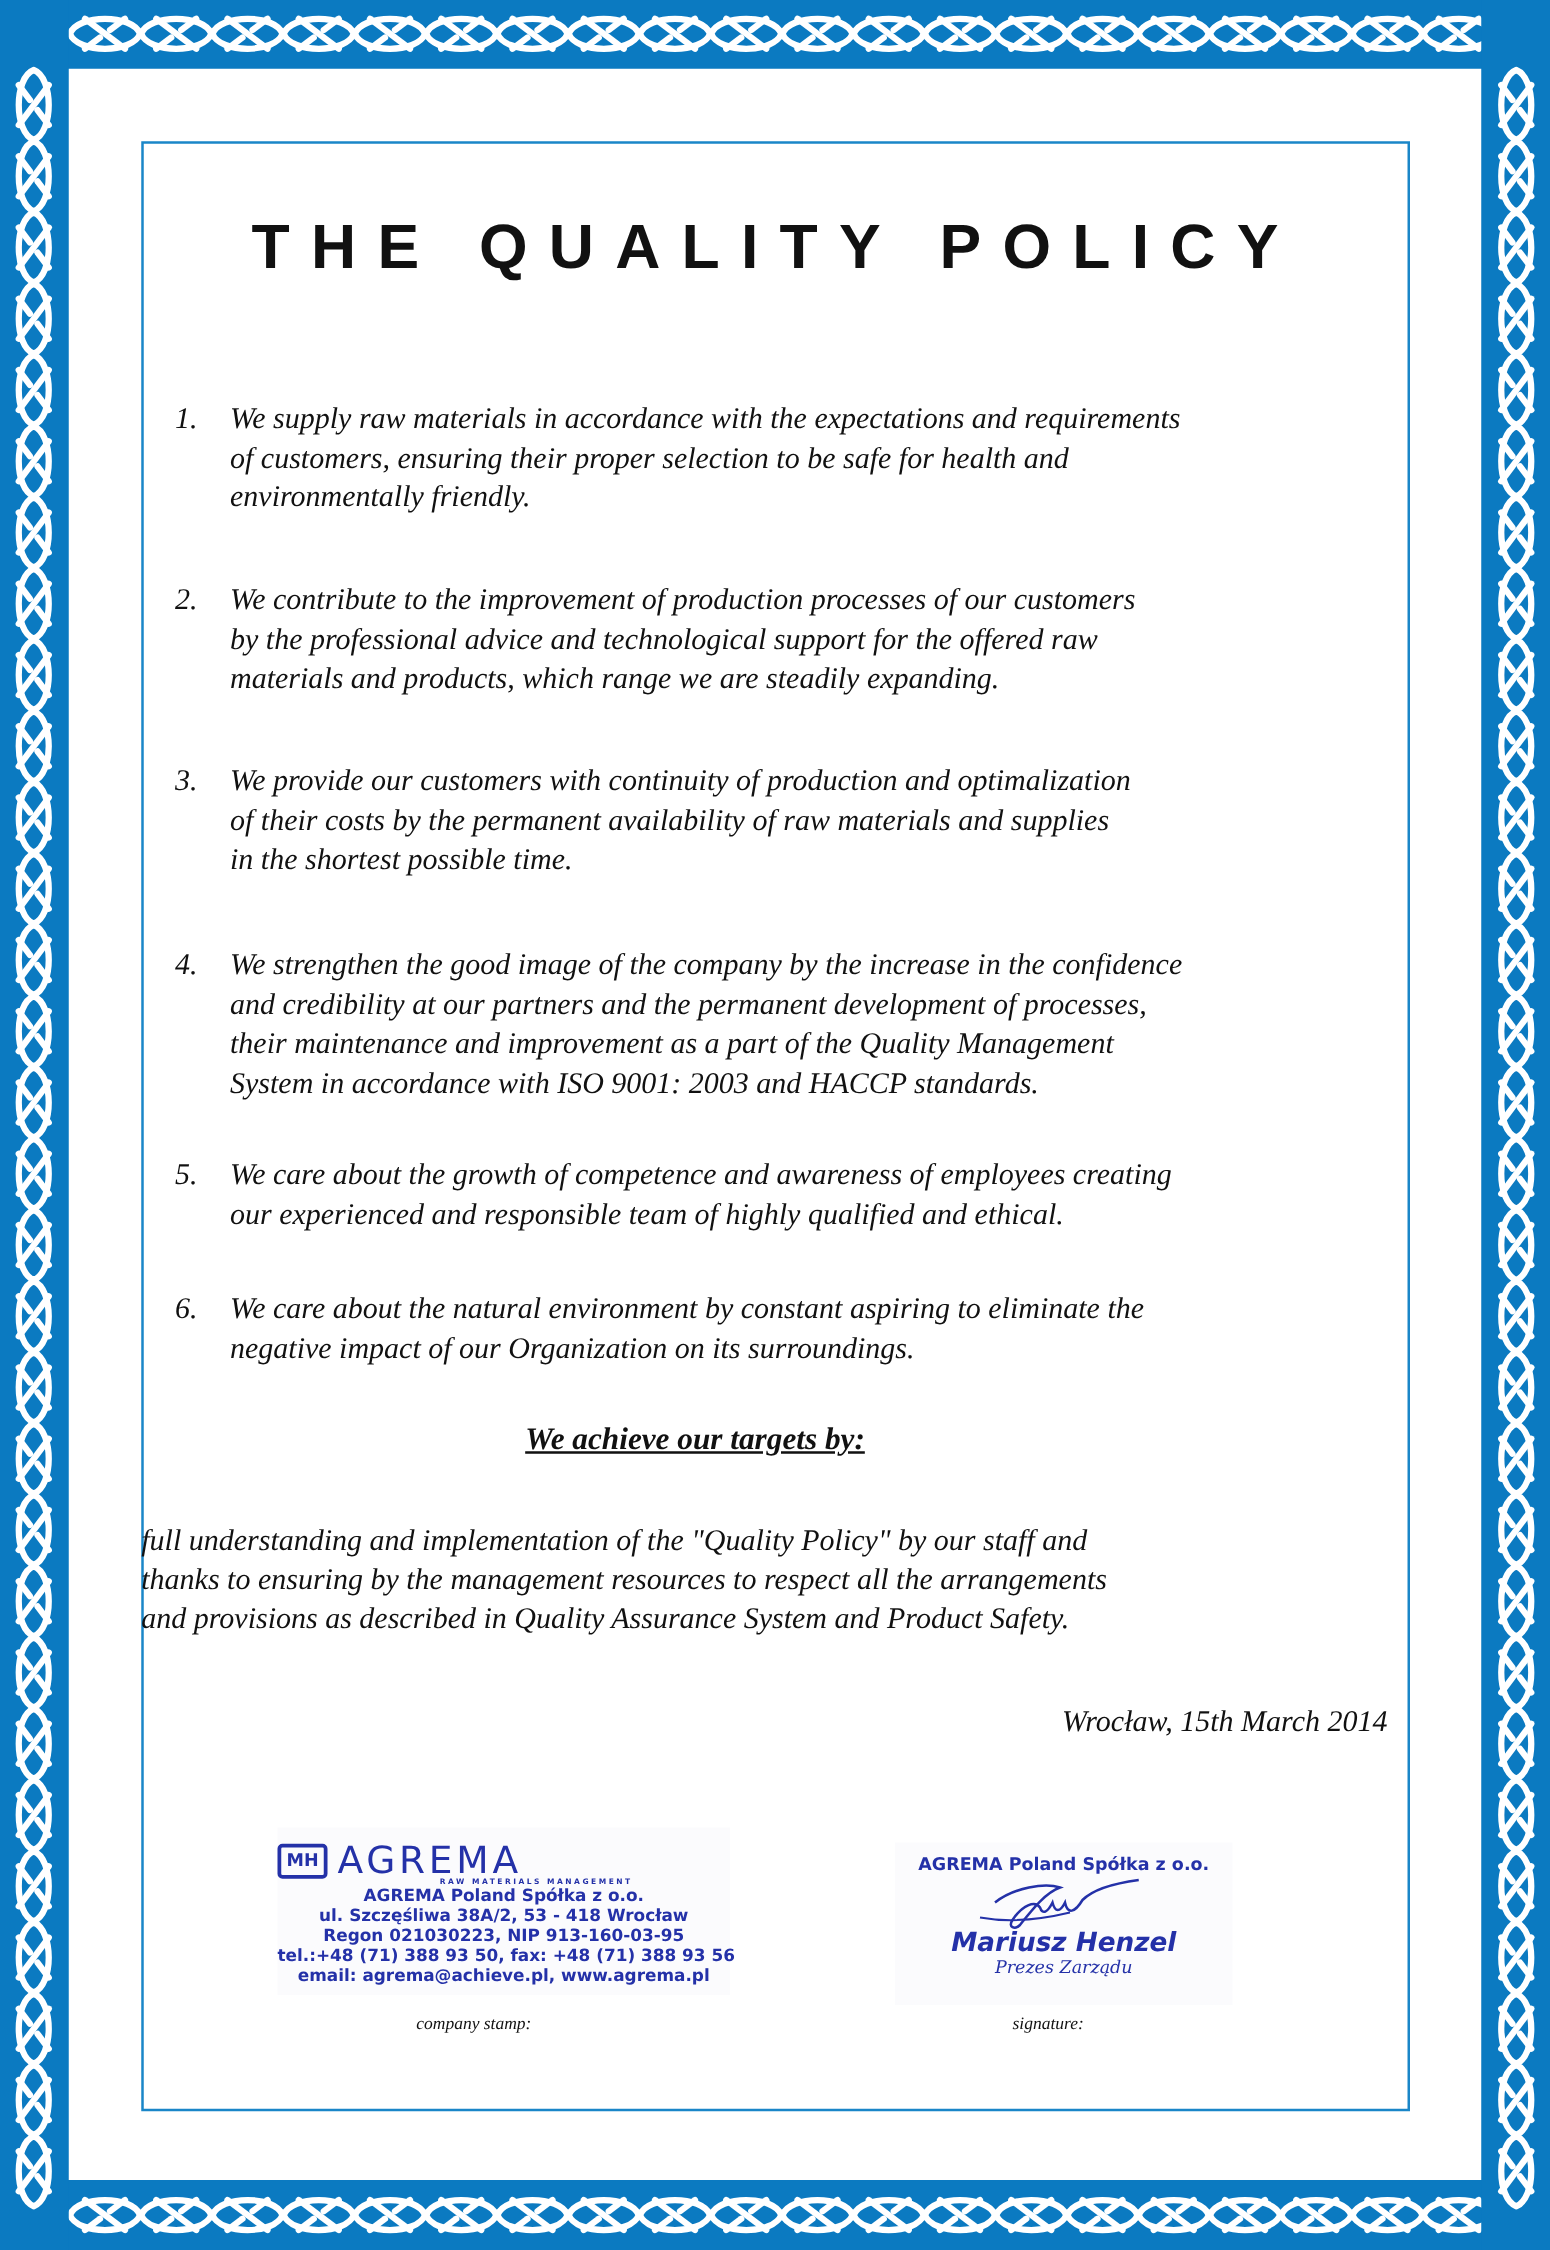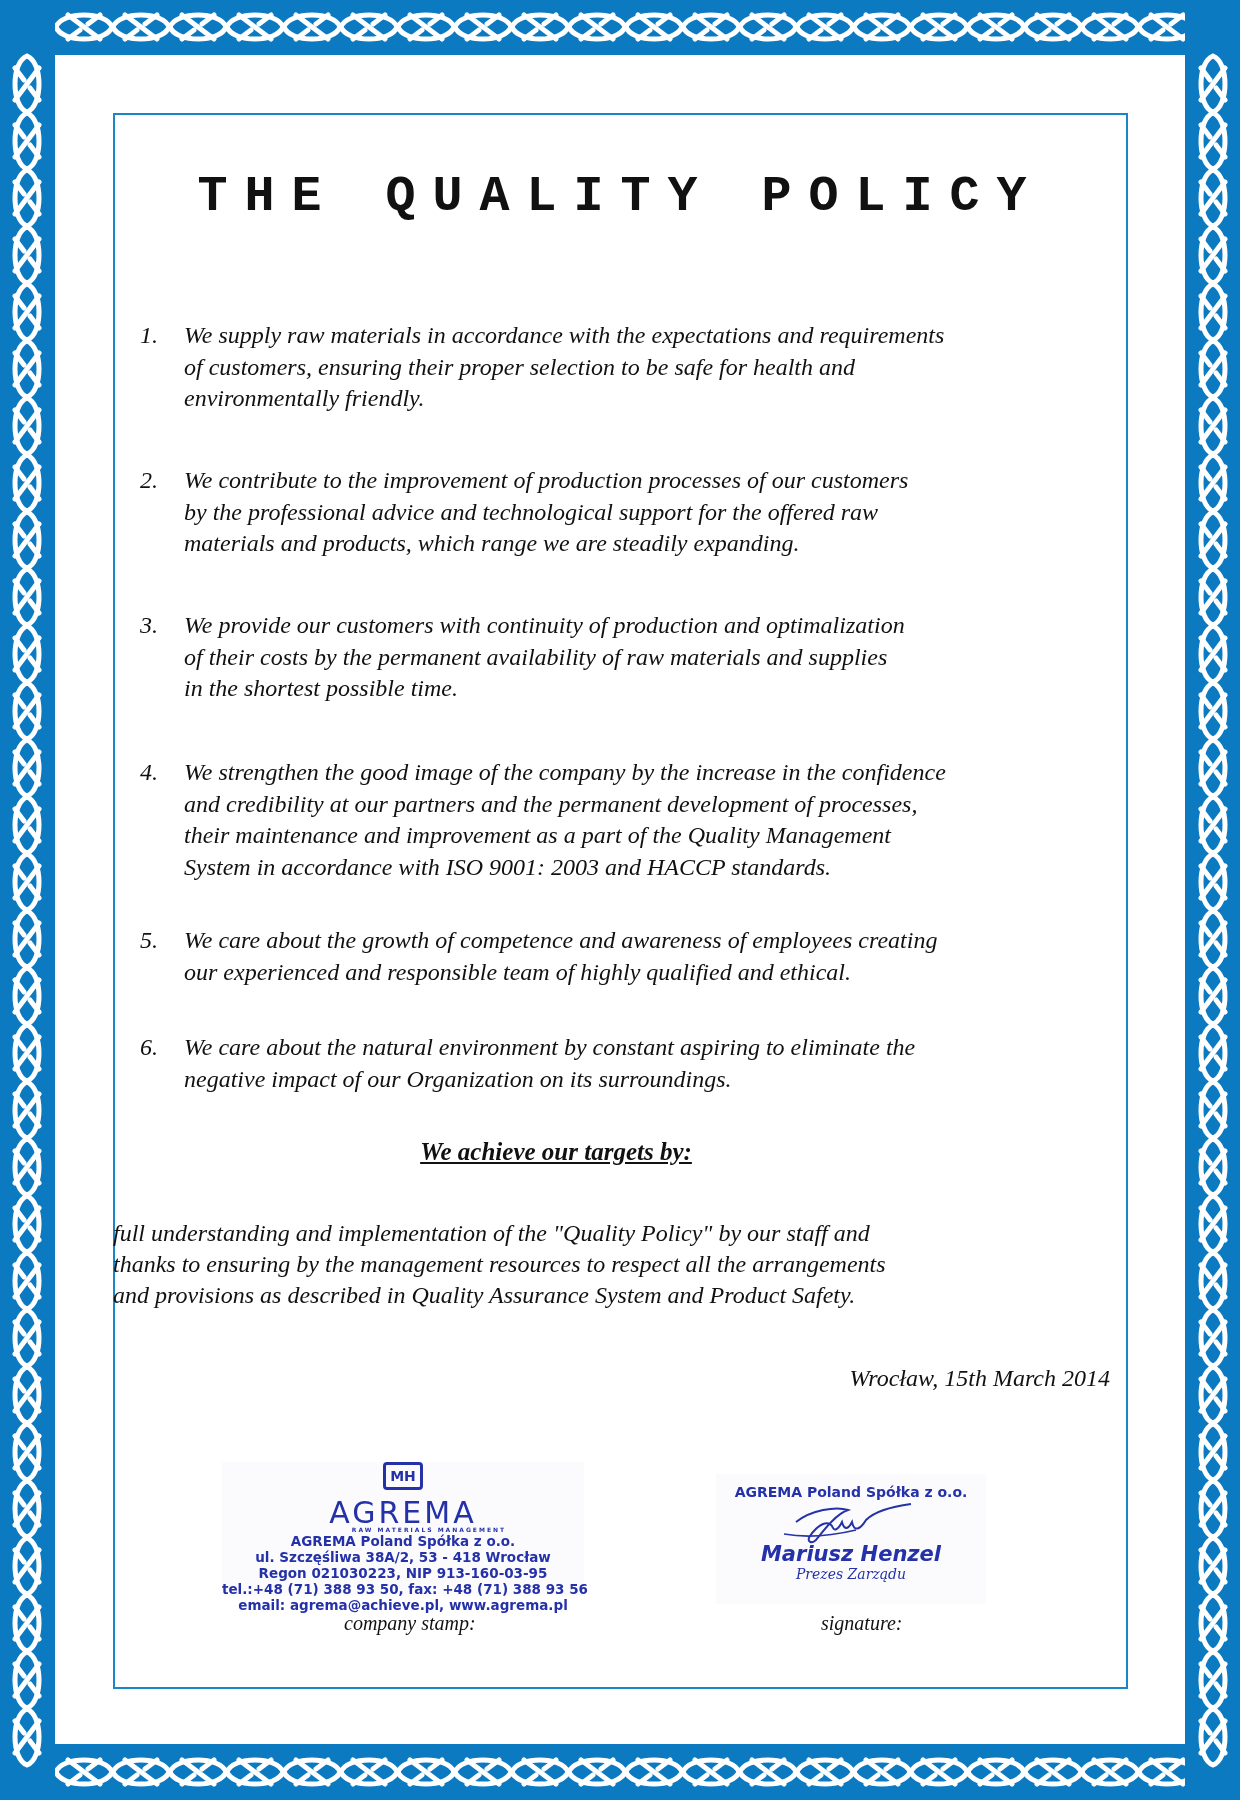--- a/index.html
+++ b/index.html
@@ -21,21 +21,21 @@
   .inner-frame {
     position: absolute; left: 113px; top: 113px;
     width: 1011px; height: 1572px;
     border: 2px solid #1a86c8;
     box-sizing: content-box;
   }
 
   .title {
     position: absolute; left: 113px; top: 168px; width: 1015px;
     text-align: center;
-    font-family: Liberation Mono, monospace;
+    font-family: Liberation Sans, sans-serif;
     font-weight: bold; font-size: 50px;
     letter-spacing: 17px;
     color: #111;
   }
 
   .policy-list {
     position: absolute; left: 140px; top: 320px; width: 970px;
     margin: 0; padding: 0; list-style: none;
   }
   .policy-item {
@@ -64,33 +64,33 @@
     font-size: 24px; color: #111;
   }
 
   .stamp {
     position: absolute; left: 222px; top: 1462px; width: 362px; height: 134px;
     background: #fbfbfd;
     color: #2431a8;
     font-family: "DejaVu Sans", sans-serif; font-weight: bold;
     text-align: center;
   }
-  .stamp-logo-row { display: flex; justify-content: flex-start; align-items: center; margin-top: 0; gap: 8px; flex-direction: column; }
+  .stamp-logo-row { display: flex; justify-content: flex-start; align-items: center; margin-top: 12px; gap: 8px; }
   .stamp-logo-mark {
     width: 40px; height: 28px; border: 3px solid #2431a8; border-radius: 4px; box-sizing: border-box;
     display: flex; align-items: center; justify-content: center; font-size: 14px;
   }
   .stamp-brand { font-size: 30px; letter-spacing: 3px; font-weight: normal; line-height: 30px; }
   .stamp-tagline { font-size: 6px; letter-spacing: 2px; margin-top: -2px; margin-left: 52px; }
   .stamp-line { font-size: 13.5px; line-height: 16px; white-space: nowrap; }
 
   .stamp-label, .signature-label {
     position: absolute; top: 1612px;
     font-family: "Liberation Serif", serif; font-style: italic;
-    font-size: 20px; color: #111; margin-left: 11px;
+    font-size: 14px; color: #111;
   }
   .stamp-label { left: 333px; }
   .signature-label { left: 810px; }
 
   .signature {
     position: absolute; left: 716px; top: 1474px; width: 270px; height: 130px;
     background: #fbfbfd; color: #2431a8; text-align: center;
   }
   .sig-company {
     font-family: "DejaVu Sans", sans-serif; font-weight: bold; font-size: 14px; margin-top: 10px;

